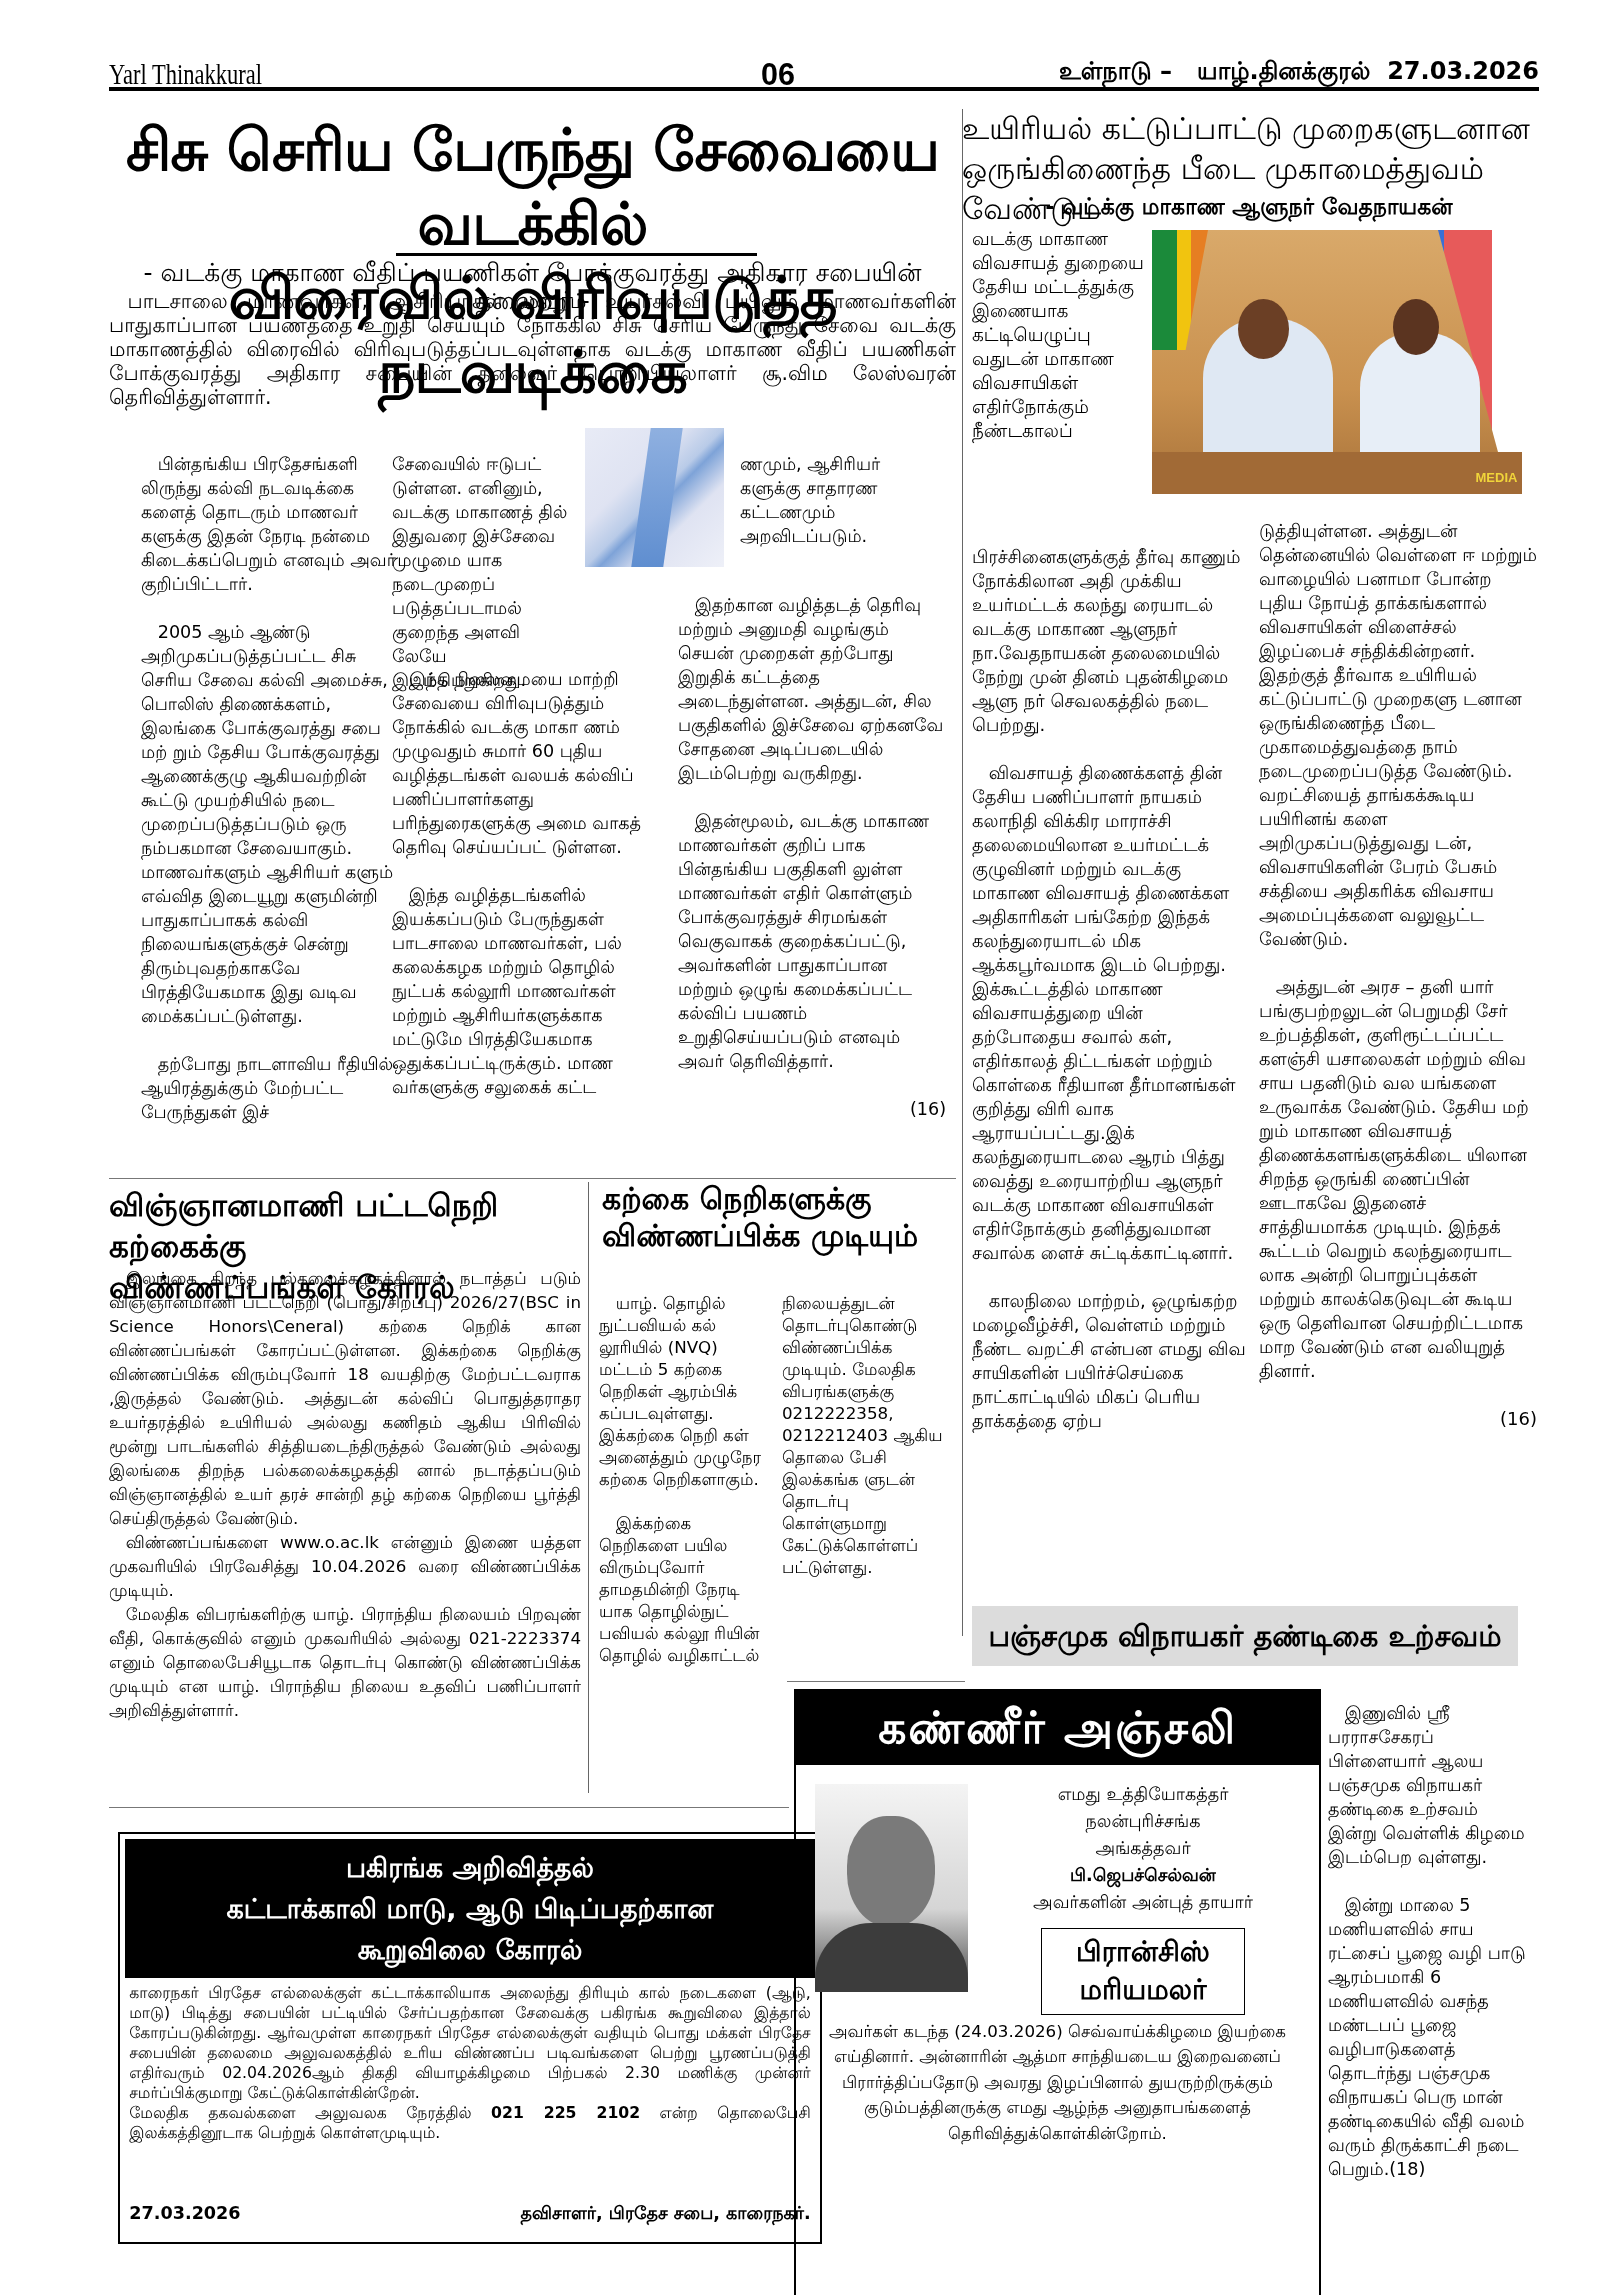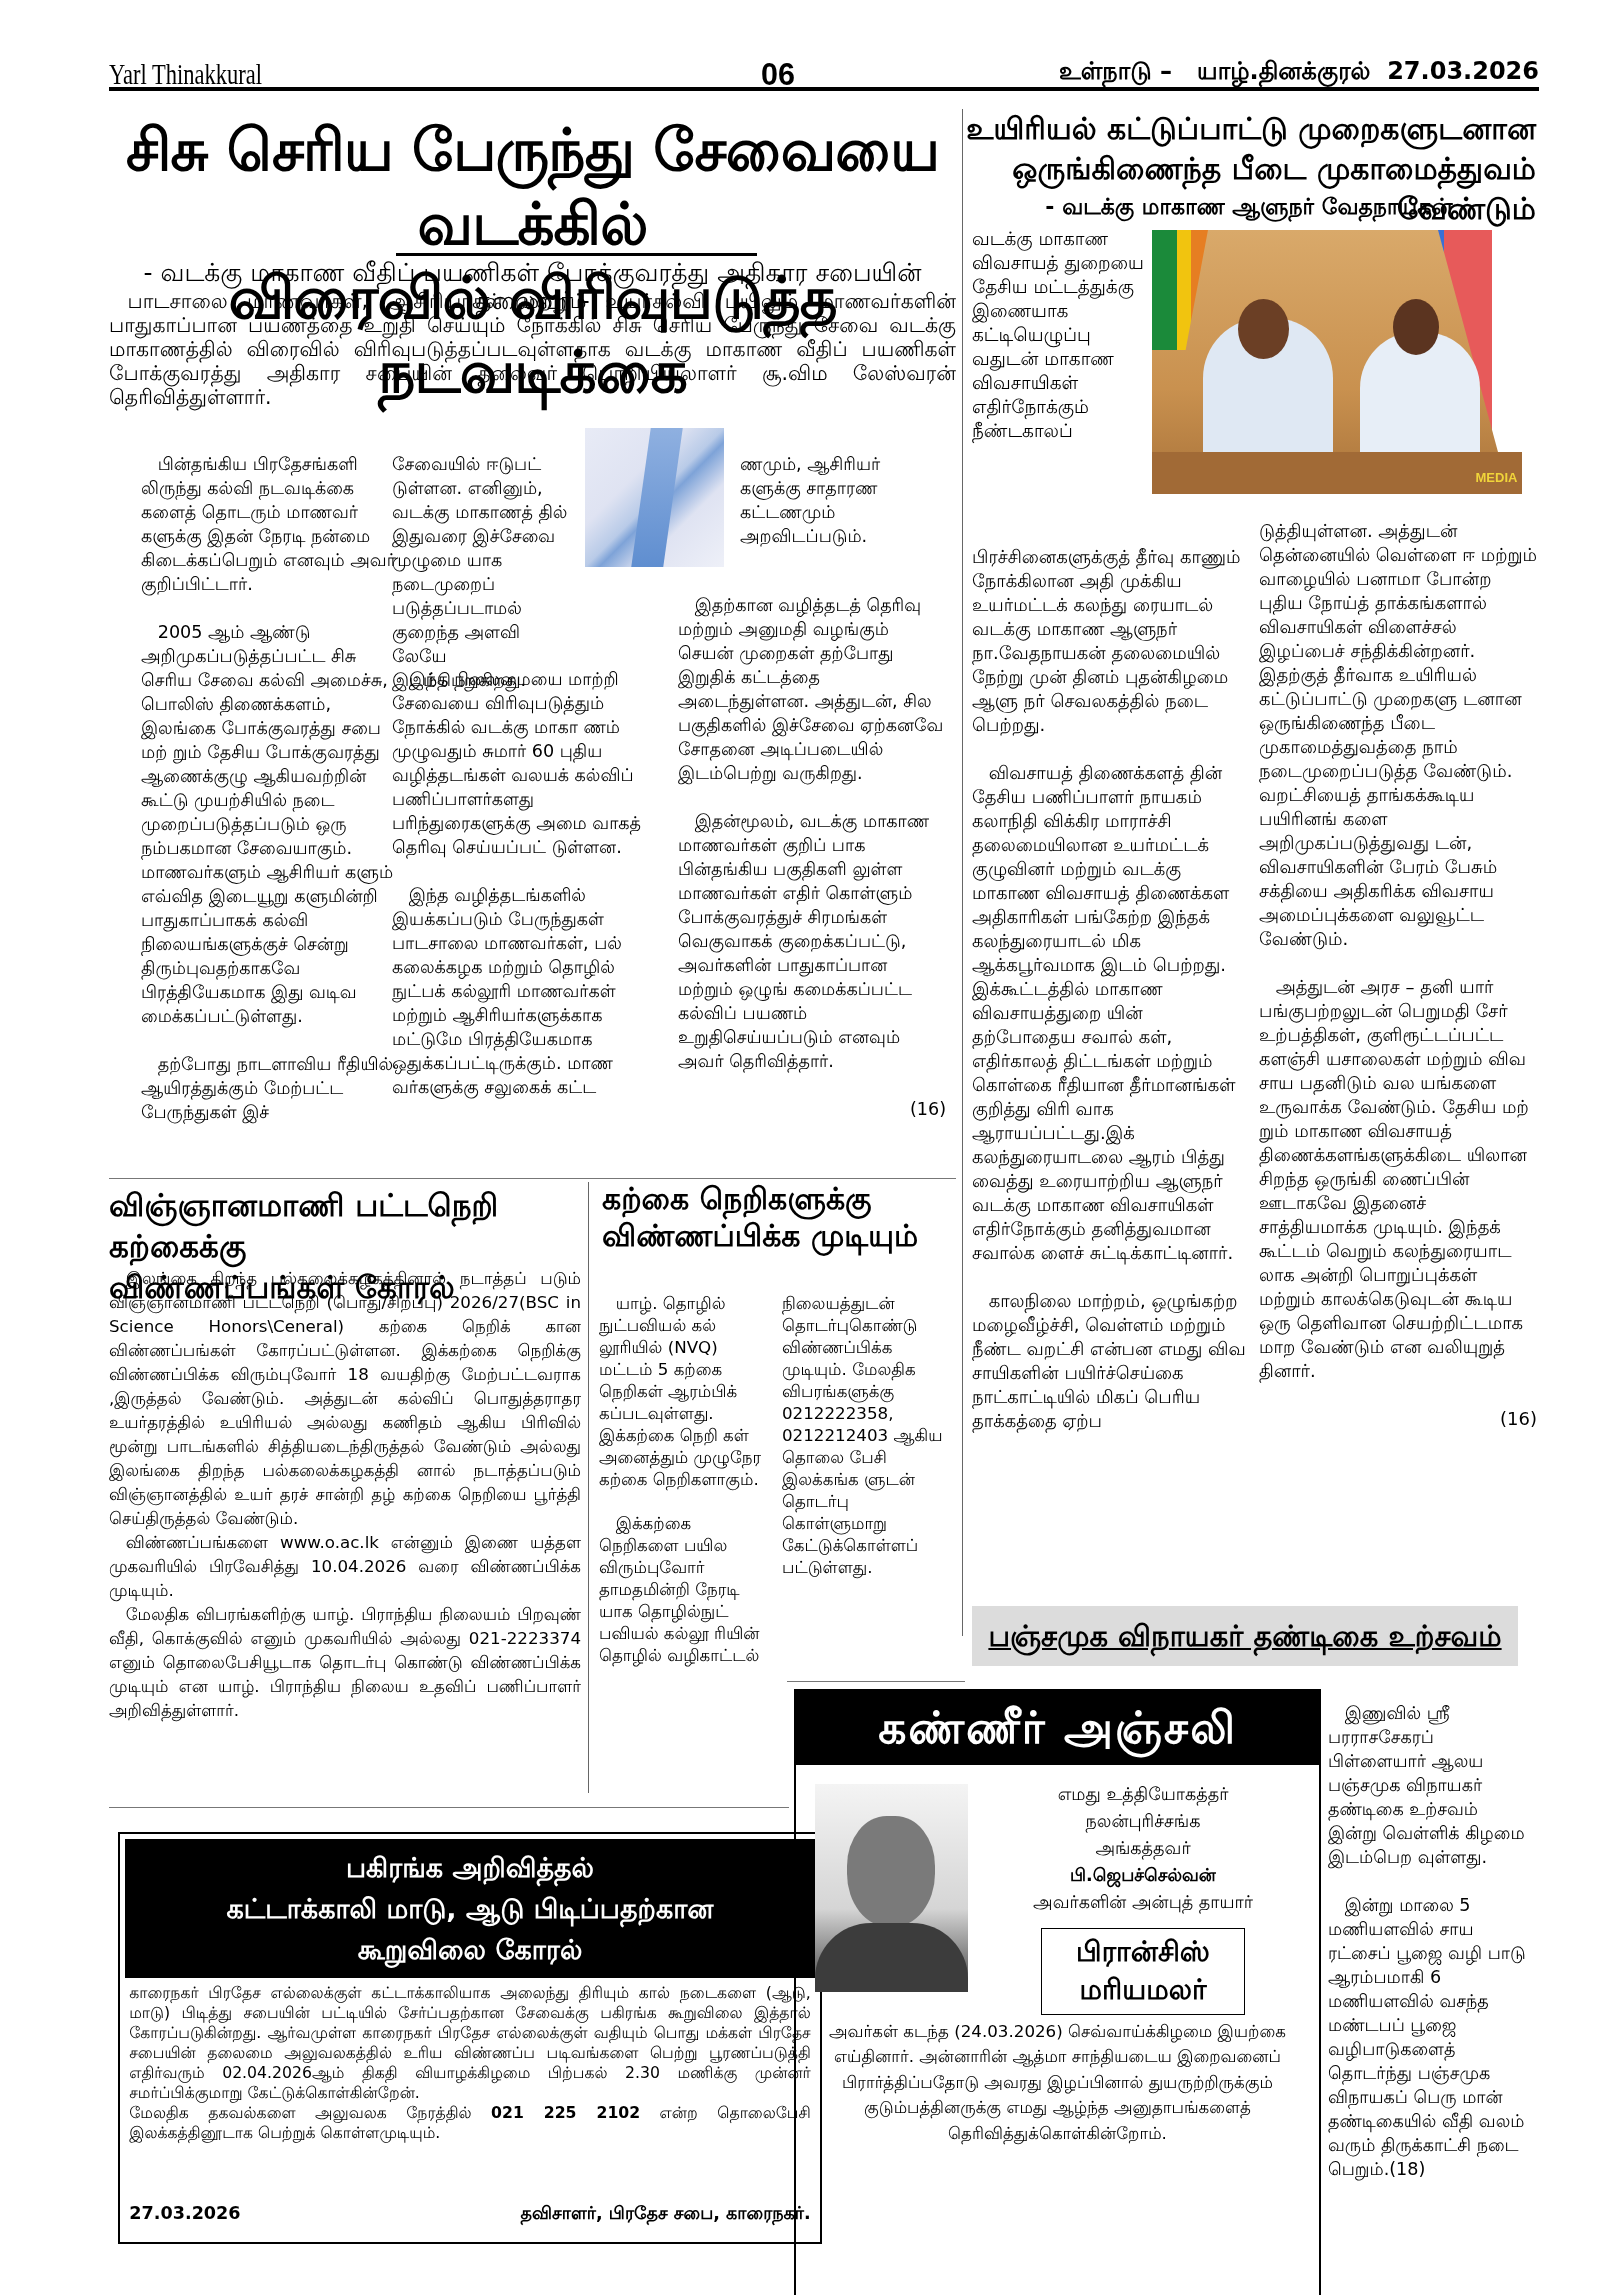--- a/index.html
+++ b/index.html
@@ -19,21 +19,21 @@
   .sub-main { left: 109px; top: 259px; width: 847px; text-align: center; font-weight: normal; font-size: 25px; line-height: 28px; }
   .sub-main .uline { position: absolute; left: 287px; top: -6.5px; width: 361px; height: 3.7px; background: #000; }
   .intro { left: 109px; top: 289px; width: 847px; font-size: 20.4px; line-height: 24px; text-indent: 18.5px; text-align: justify; }
 
   .col { position: absolute; font-size: 17.6px; line-height: 24px; white-space: pre-line; }
   .col p { text-indent: 16.7px; }
 
   .photo-shirt { left: 585px; top: 428px; width: 139px; height: 139px; background: linear-gradient(135deg, #e8ebf6 0%, #dfe3f2 35%, #b9cbe8 50%, #7ea3d8 55%, #dfe3f2 70%, #eef0f8 100%); }
   .photo-shirt .tie { position: absolute; left: 56px; top: 0; width: 32px; height: 139px; background: linear-gradient(180deg, #8fb0e0, #5f8ed0); transform: skewX(-8deg); }
 
-  .r-headline { left: 962px; top: 109px; width: 574px; text-align: right; font-weight: bold; font-size: 30px; line-height: 40px; }
+  .r-headline { left: 962px; top: 109px; width: 574px; text-align: left; font-weight: normal; font-size: 30px; line-height: 40px; }
   .r-sub { left: 962px; top: 194px; width: 574px; text-align: center; font-weight: bold; font-size: 22px; }
 
   .photo-meeting { left: 1152px; top: 230px; width: 370px; height: 264px; background: linear-gradient(180deg, #d9a96a 0%, #c9914f 60%, #a9733a 100%); overflow: hidden; }
   .photo-meeting .flag-l { position: absolute; left: 0; top: 0; width: 56px; height: 120px; background: linear-gradient(90deg, #1b8a3a 0 45%, #f1c40f 45% 70%, #e67e22 70%); clip-path: polygon(0 0,100% 0,60% 100%,0 100%); }
   .photo-meeting .flag-r { position: absolute; right: 0; top: 0; width: 120px; height: 222px; background: linear-gradient(90deg, #3b6fd6 0 35%, #e75a5a 35% 75%, #ffffff 75%); clip-path: polygon(30% 0,100% 0,100% 100%,80% 100%); }
   .photo-meeting .person1 { position: absolute; left: 51px; top: 88px; width: 130px; height: 176px; background: #dfe8f3; border-radius: 60px 60px 0 0; }
   .photo-meeting .head1 { position: absolute; left: 86px; top: 69px; width: 51px; height: 60px; background: #6b3f25; border-radius: 50%; }
   .photo-meeting .person2 { position: absolute; left: 208px; top: 102px; width: 120px; height: 162px; background: #e7eef7; border-radius: 56px 56px 0 0; }
   .photo-meeting .head2 { position: absolute; left: 241px; top: 69px; width: 46px; height: 56px; background: #5b3420; border-radius: 50%; }
   .photo-meeting .desk { position: absolute; left: 0; bottom: 0; width: 100%; height: 42px; background: #a16a36; }
@@ -54,21 +54,21 @@
   .obit .head { background: #000; color: #fff; text-align: center; font-weight: bold; font-size: 44px; line-height: 74px; letter-spacing: 1.9px; }
   .obit .portrait { position: absolute; left: 18.5px; top: 93px; width: 153px; height: 208px; background: linear-gradient(180deg, #f4f4f4 0%, #d5d5d5 60%, #444 100%); overflow: hidden; }
   .obit .portrait .face { position: absolute; left: 32px; top: 32px; width: 88px; height: 111px; background: #7a7a7a; border-radius: 45% 45% 48% 48%; }
   .obit .portrait .body { position: absolute; left: 0; top: 139px; width: 153px; height: 69px; background: #3c3c3c; border-radius: 56px 56px 0 0; }
   .obit .right { position: absolute; left: 185px; top: 90px; width: 324px; text-align: center; font-size: 17.6px; line-height: 27px; }
   .obit .right .bold { font-weight: bold; }
   .obit .namebox { margin: 11.6px auto 0; width: 204px; border: 1.9px solid #000; font-weight: bold; font-size: 28px; line-height: 38px; padding: 4.6px 0; }
   .obit .msg { position: absolute; left: 14px; top: 328px; width: 495px; text-align: center; font-size: 16.7px; line-height: 25.4px; }
   .obit .footer { position: absolute; left: 0; bottom: 0; width: 100%; height: 79px; background: #e6e6e6; text-align: center; font-weight: bold; font-size: 18.5px; line-height: 29px; padding-top: 10.2px; }
 
-  .festival-head { left: 972px; top: 1606px; width: 546px; height: 60px; background: #dcdcdc; text-align: center; font-weight: bold; font-size: 29px; line-height: 60px; text-decoration: underline; }
+  .festival-head { left: 972px; top: 1606px; width: 546px; height: 60px; background: #dcdcdc; text-align: center; font-weight: bold; font-size: 29px; line-height: 60px; }
 </style>
 </head>
 <body>
 
 <div class="masthead">
   <span class="brand">Yarl Thinakkural</span>
   <span class="page-no">06</span>
   <span class="section">
     <span>உள்நாடு –</span>&nbsp;&nbsp;
     <span>யாழ்.தினக்குரல்</span>&nbsp;

